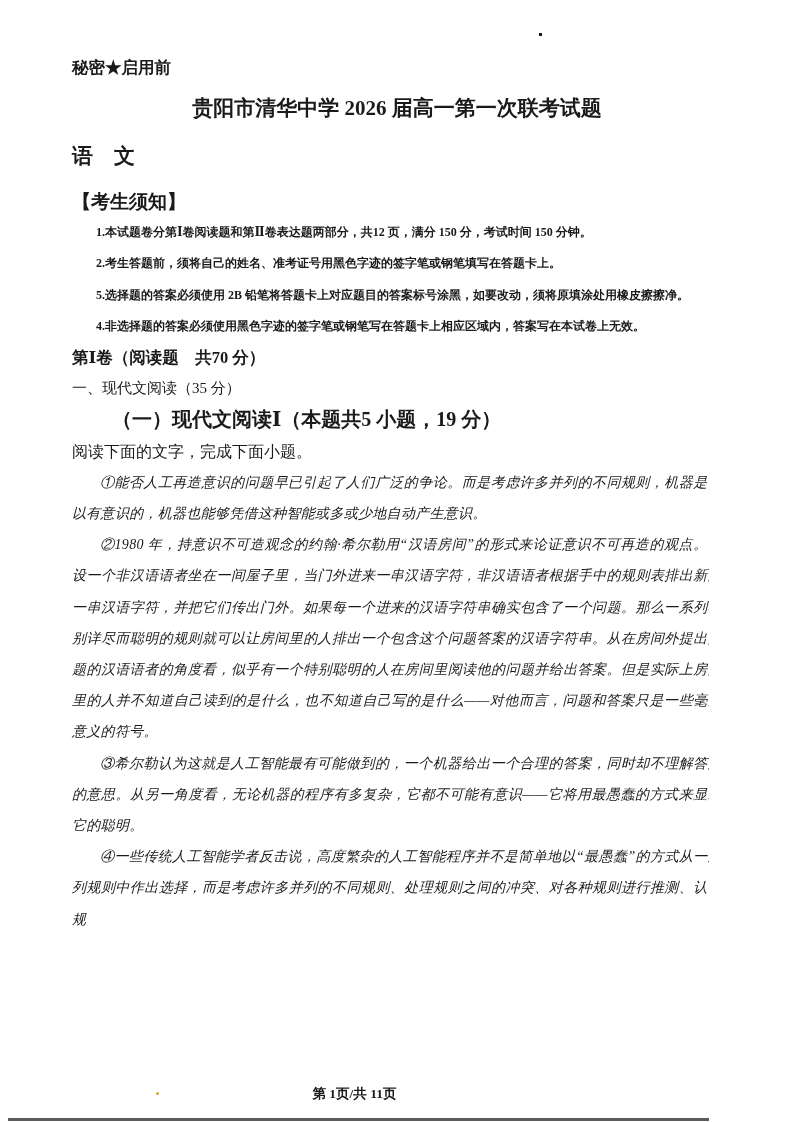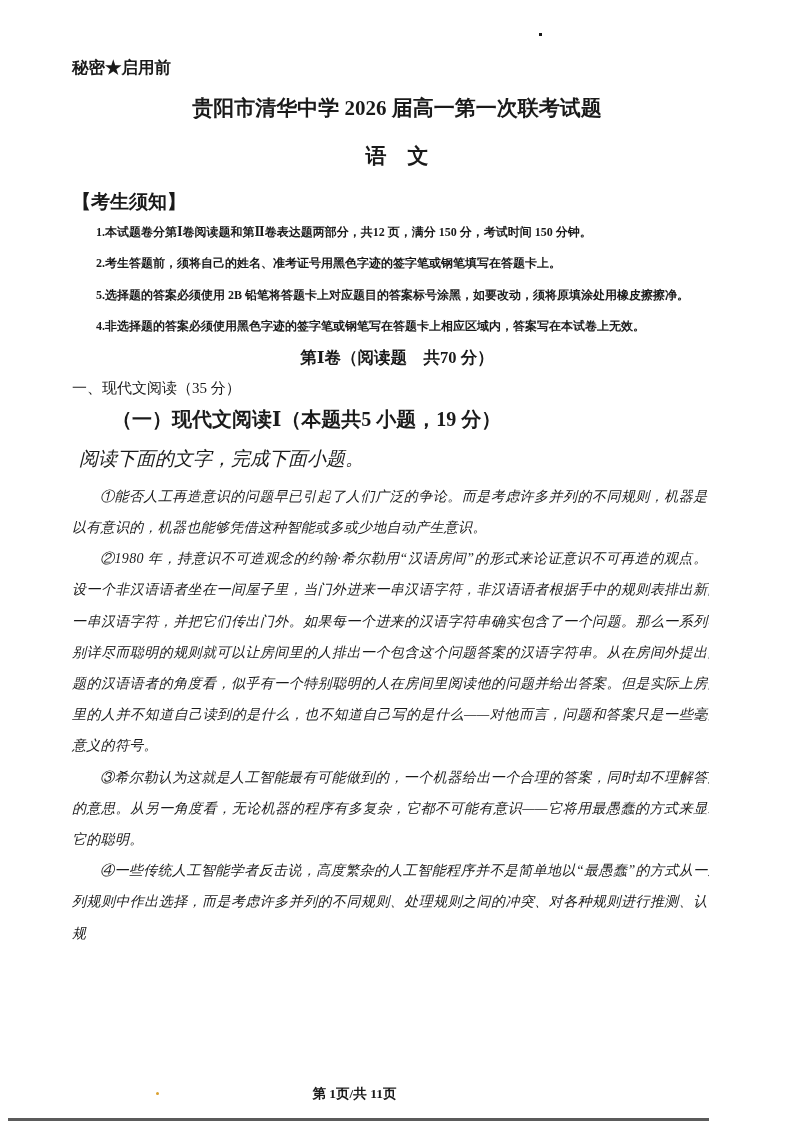--- a/index.html
+++ b/index.html
@@ -28,21 +28,21 @@
     margin: 12px 0 12px 0;
     font-size: 21px;
     font-weight: 700;
     text-align: center;
     line-height: 36px;
   }
   .subject {
     margin: 0;
     font-size: 21px;
     font-weight: 700;
-    text-align: center;
+    text-align: left;
     line-height: 36px;
   }
   .notice-heading {
     margin: 12px 0 0 0;
     font-size: 19px;
     font-weight: 700;
     line-height: 31.2px;
   }
   .notice-item {
     margin: 0;
@@ -50,41 +50,39 @@
     font-weight: 700;
     line-height: 31.2px;
     text-indent: 2em;
     text-align: justify;
   }
   .volume-heading {
     margin: 0;
     font-size: 16.5px;
     font-weight: 700;
     line-height: 31.2px;
-    text-align: center;
   }
   .section-heading {
     margin: 0;
     font-size: 15px;
     font-weight: 400;
     line-height: 31.2px;
   }
   .subsection-heading {
     margin: 0;
     font-size: 20px;
     font-weight: 700;
     line-height: 31.2px;
     text-indent: 2em;
   }
   .instruction {
-    margin: 7px;
-    font-size: 19px;
+    margin: 0;
+    font-size: 16px;
     font-weight: 400;
     line-height: 31.2px;
-    font-style: italic;
   }
   .passage-para {
     margin: 0;
     font-size: 14px;
     font-weight: 400;
     font-style: italic; 
     line-height: 31.2px;
     text-indent: 2em;
     text-align: justify;
     letter-spacing: 0.3px;

